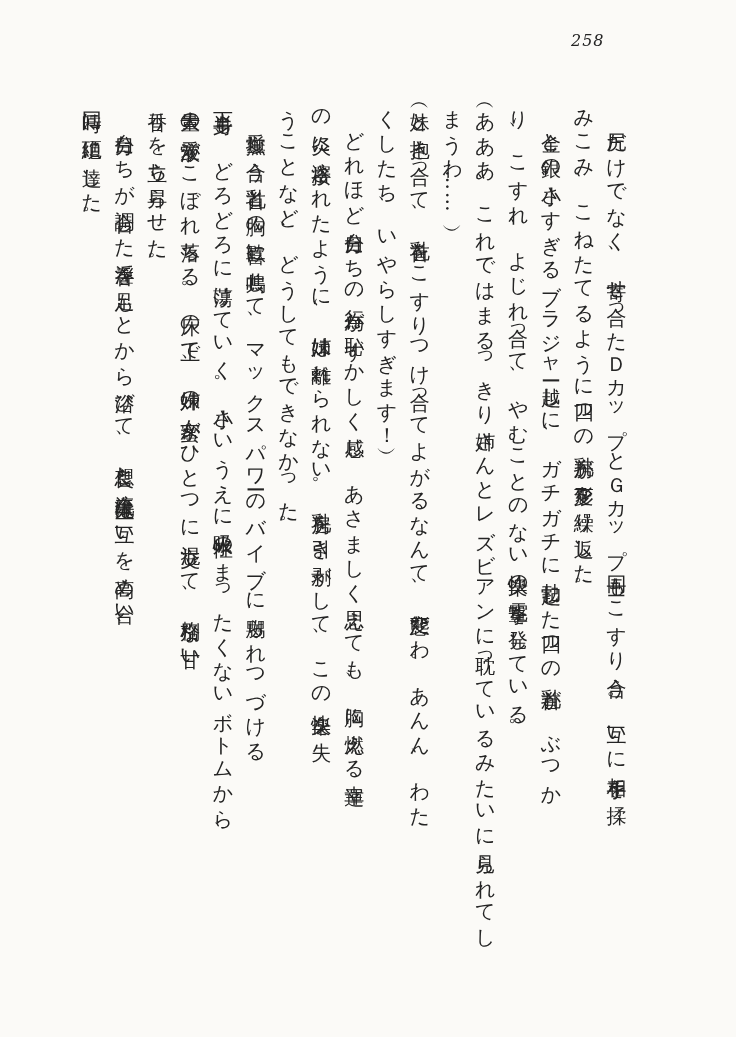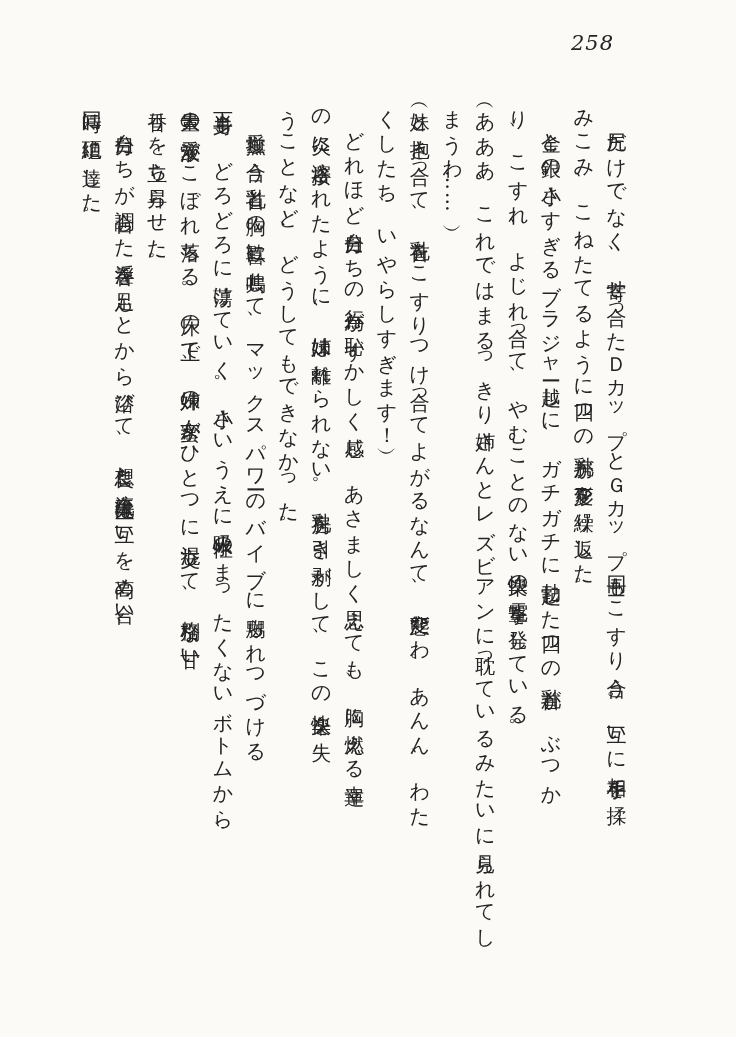--- a/index.html
+++ b/index.html
@@ -15,21 +15,21 @@
     font-family: "DejaVu Serif", "Liberation Serif", serif;
   }
   .page {
     position: absolute;
     inset: 0;
   }
   .folio {
     position: absolute;
     left: 571px;
     top: 31px;
-    font-size: 21px;
+    font-size: 16px;
     font-style: italic;
     letter-spacing: 1px;
     color: var(--ink, #2a2a2a);
     font-family: "DejaVu Serif", "Liberation Serif", serif;
     text-align: center;
   }
   .text-block {
     position: absolute;
     top: 96px;
     right: 103px;

